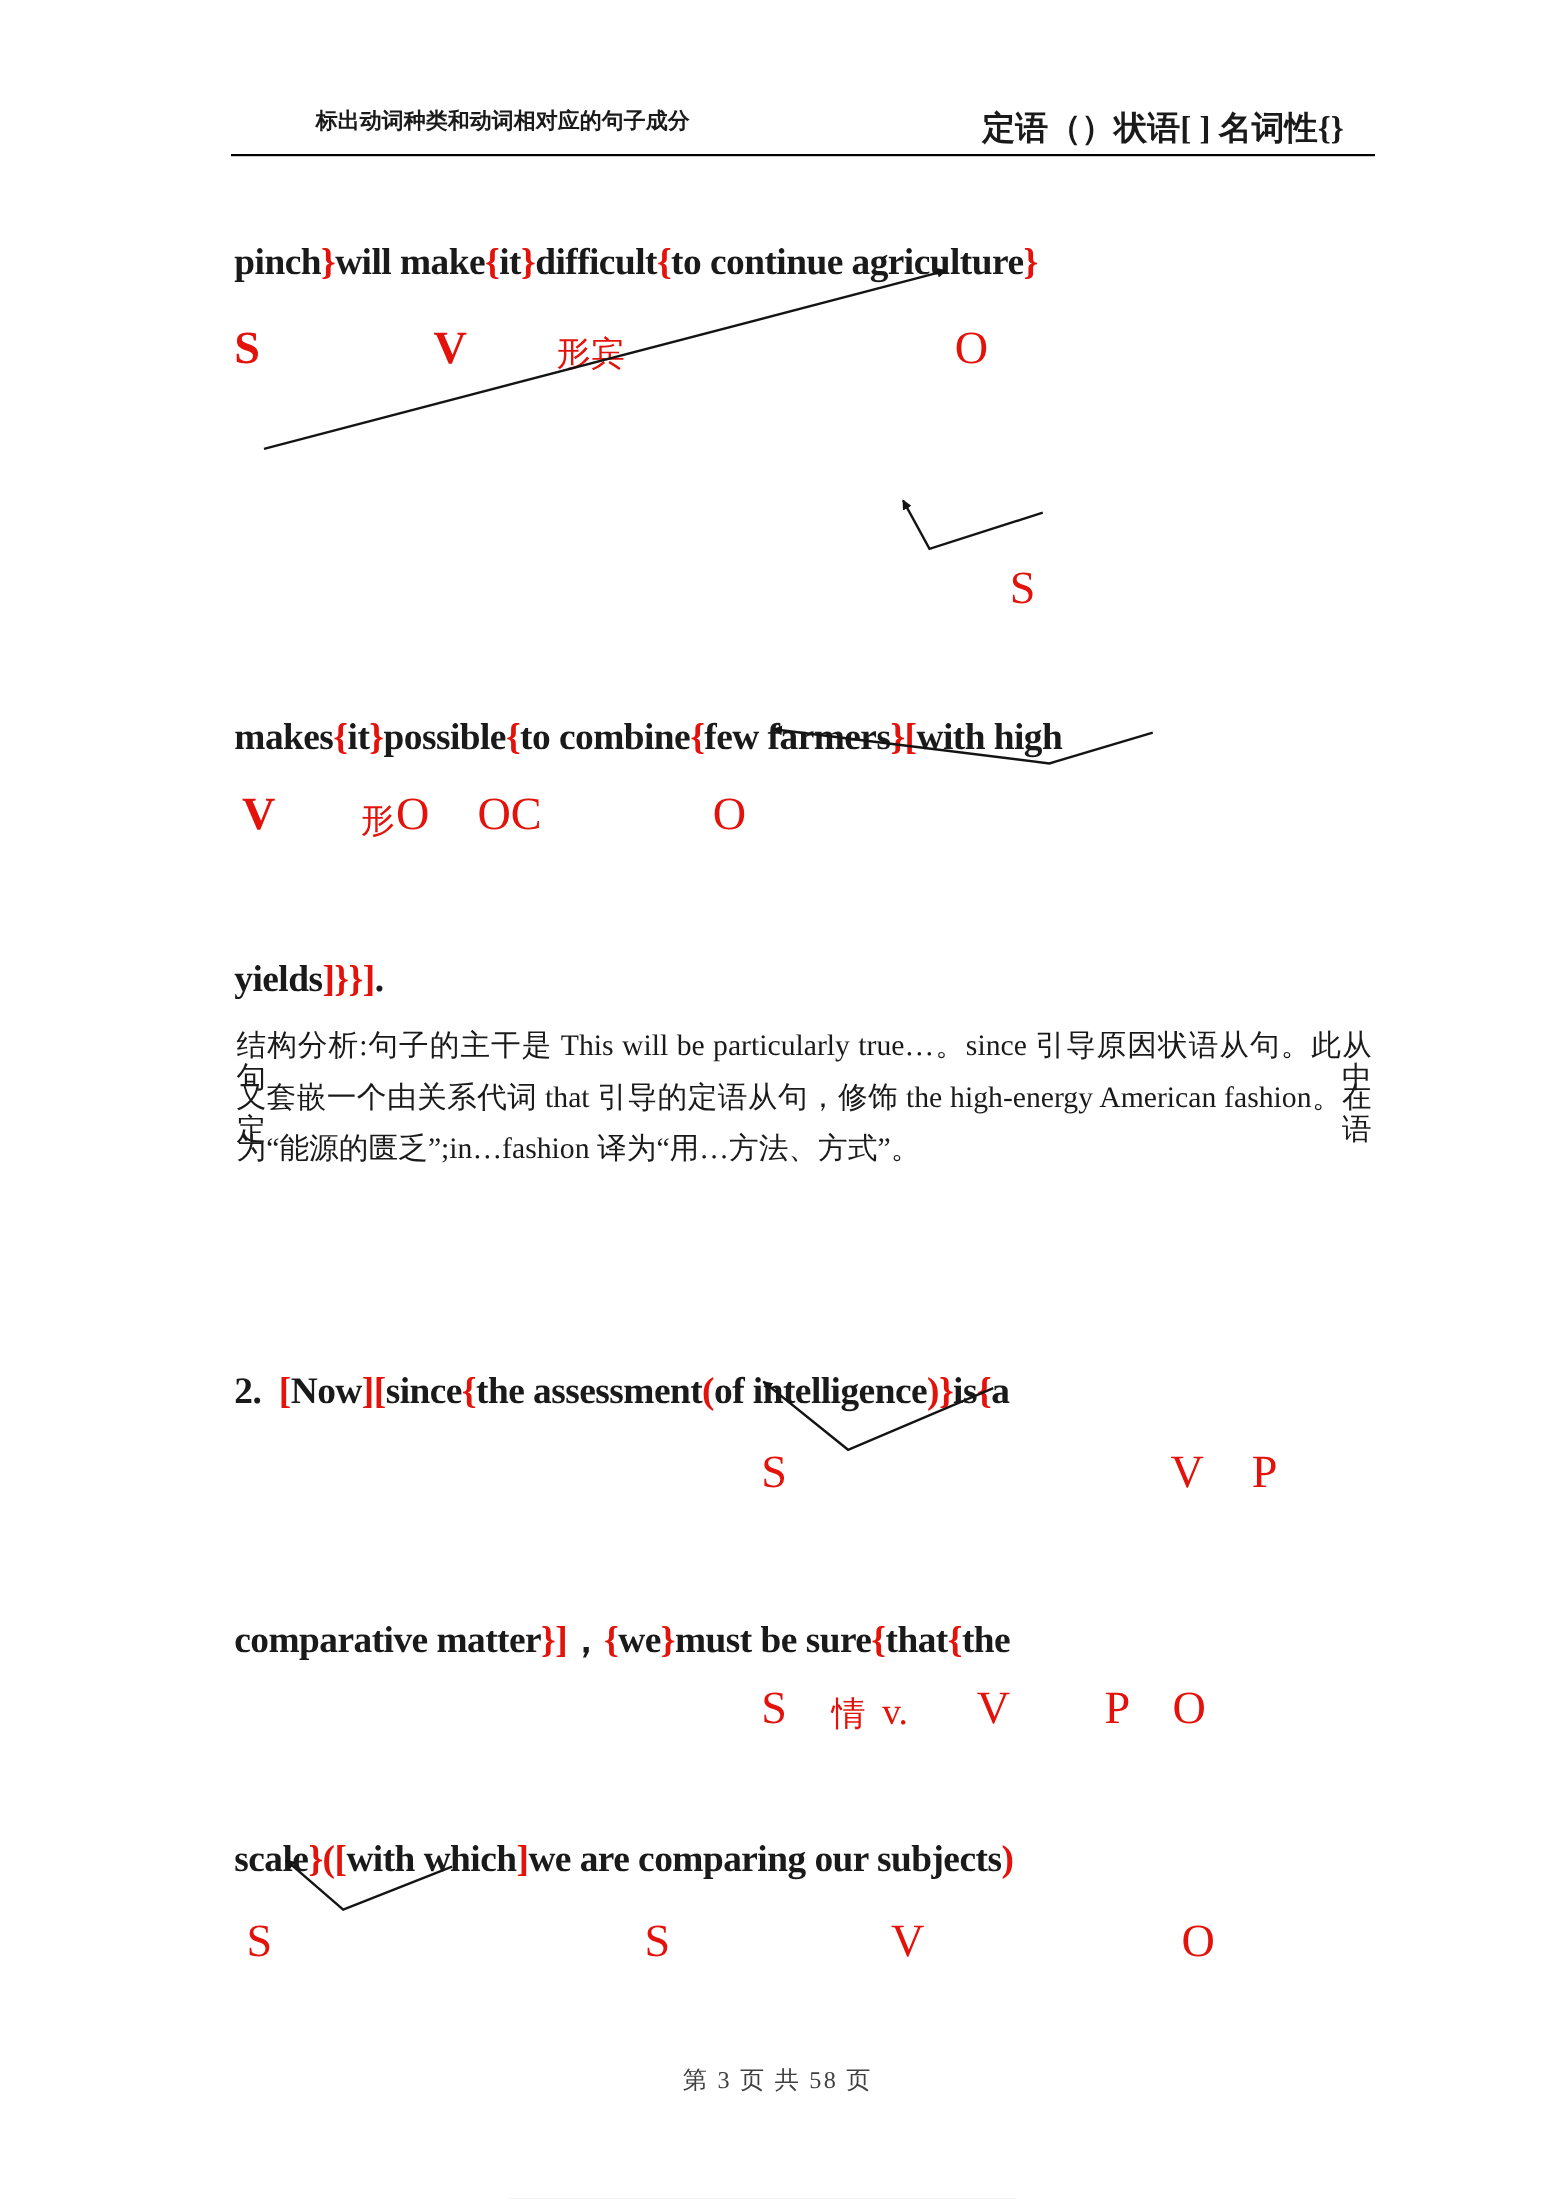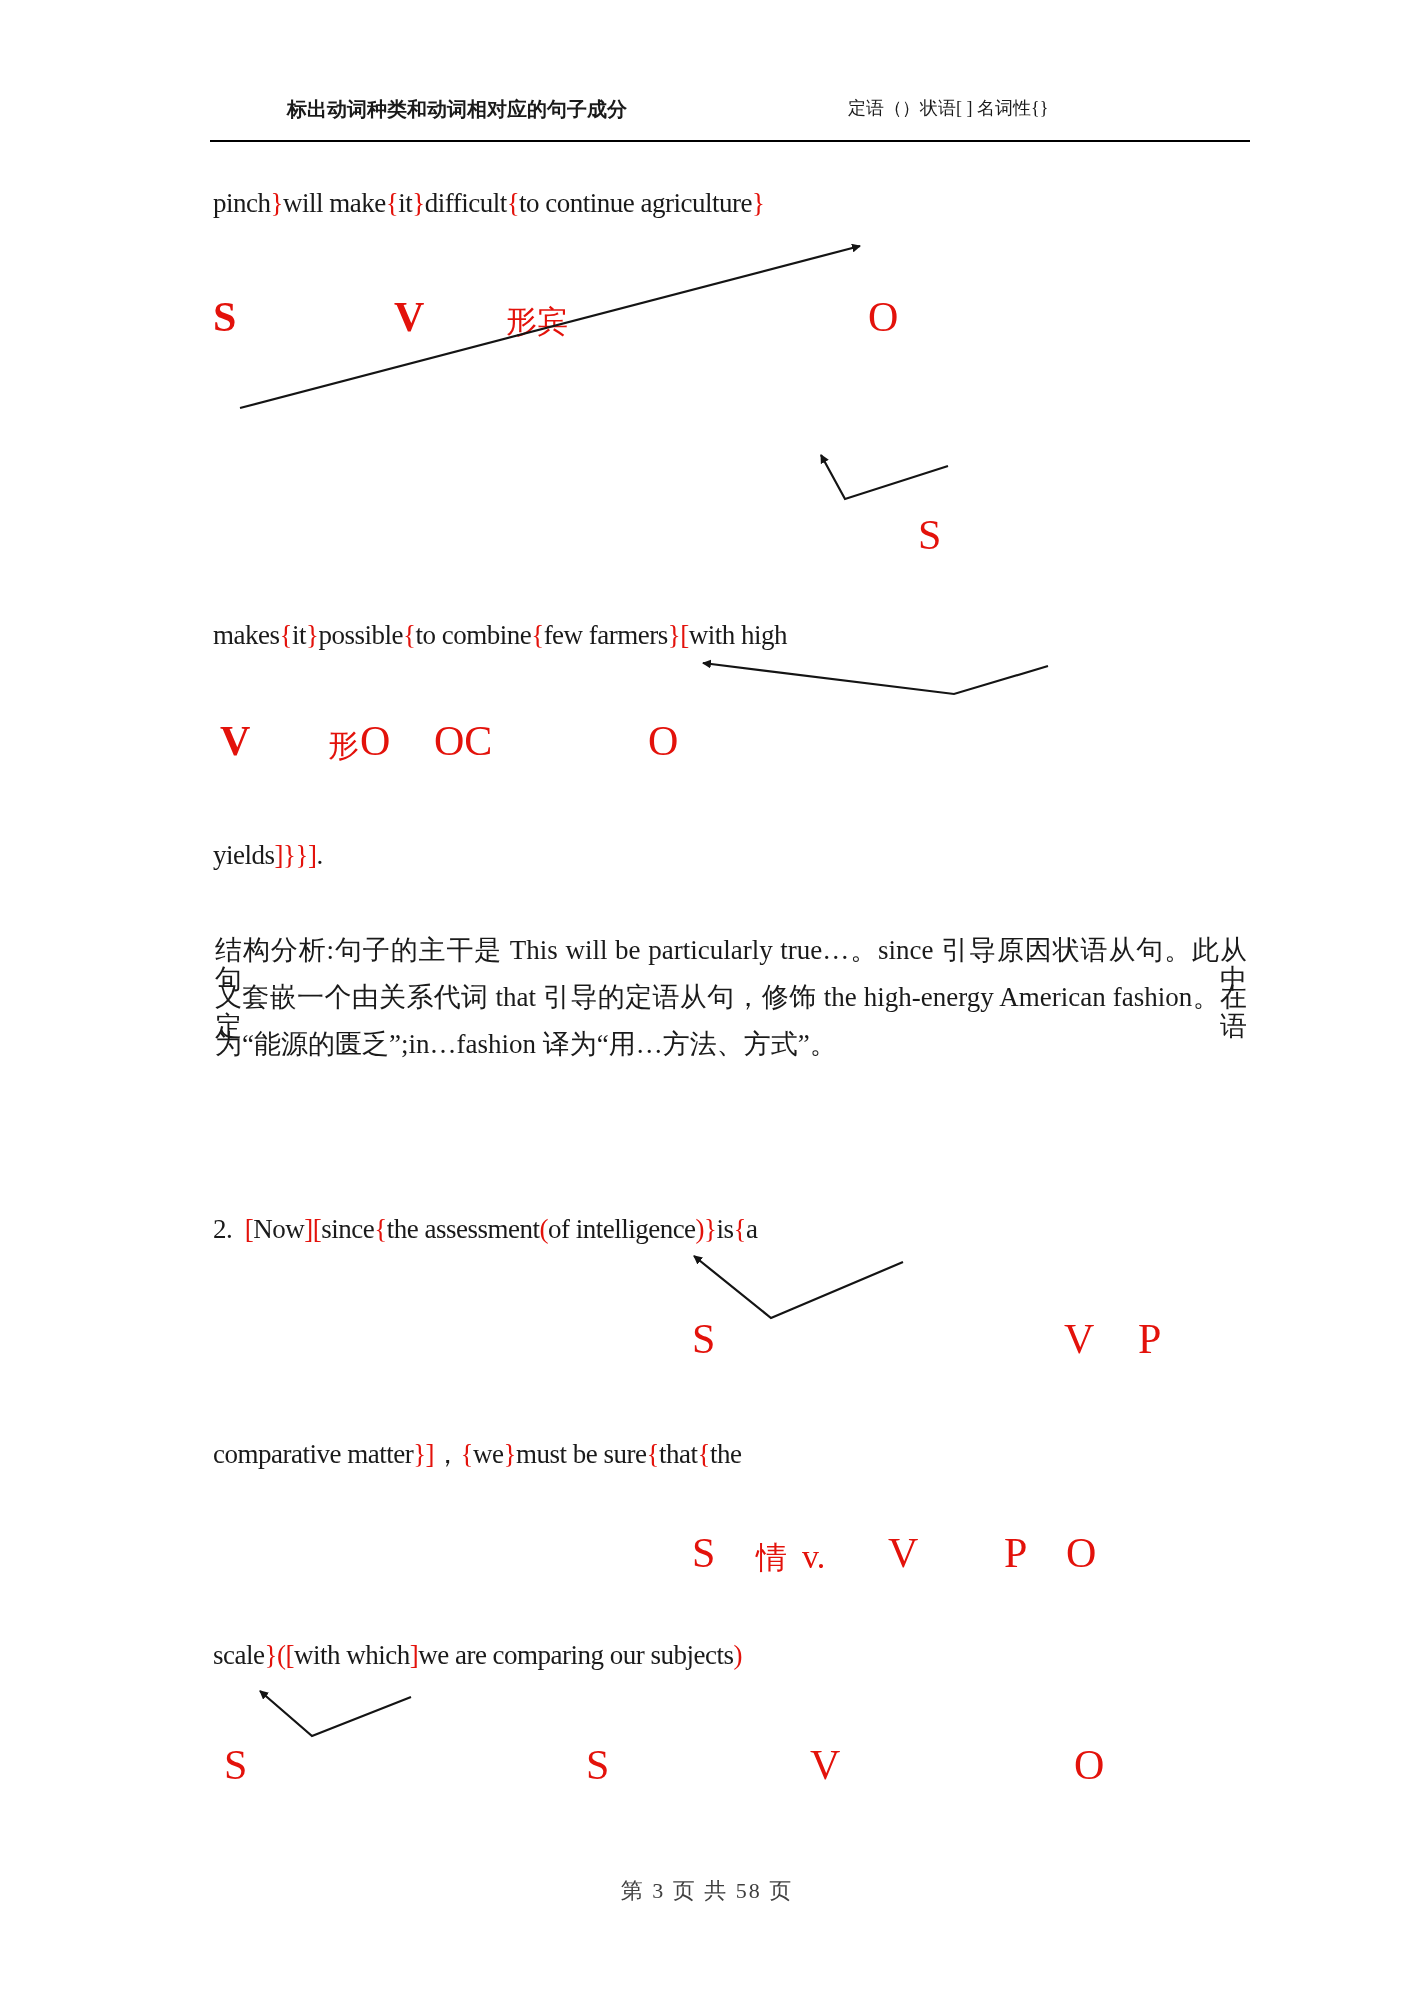--- a/index.html
+++ b/index.html
@@ -4,24 +4,24 @@
 <style>
   html,body { margin:0; padding:0; background:#888; }
   .page {
     position:relative; width:1414px; height:1999px; margin:0 auto;
     background:#ffffff; overflow:hidden;
     font-family:"Liberation Serif","DejaVu Serif",serif;
     color:#1a1a1a;
   }
   
   .hdr-left  { position:absolute; left:287px; top:96px;  font-size:20px; font-weight:bold; white-space:nowrap; }
-  .hdr-right { position:absolute; left:848px; top:96px;  font-size:18px; font-weight:normal; white-space:nowrap; }
+  .hdr-right { position:absolute; left:893px; top:96px;  font-size:30px; font-weight:bold; white-space:nowrap; }
   .hdr-rule  { position:absolute; left:210px; top:140px; width:1040px; height:2px; background:#000; }
   
-  .sent { position:absolute; font-size:27px; font-weight:normal; white-space:nowrap; letter-spacing:-0.5px; }
+  .sent { position:absolute; font-size:34px; font-weight:bold; white-space:nowrap; letter-spacing:-0.5px;margin-top:32px; }
   .seg-k { color:#1a1a1a; }
   .seg-r { color:#e3120b; }
   
   .lbl { position:absolute; font-size:42px; color:#e3120b; white-space:nowrap; line-height:1; }
   .lbl.bold { font-weight:bold; }
   .lbl.cjk  { font-size:31px; }
   .lbl.vsm  { font-size:34px; }
   
   .analysis { position:absolute; left:215px; top:936px; width:1032px; font-size:27px; }
   .analysis .aline { height:47px; line-height:29px; text-align:justify; text-align-last:justify; overflow:visible; }

